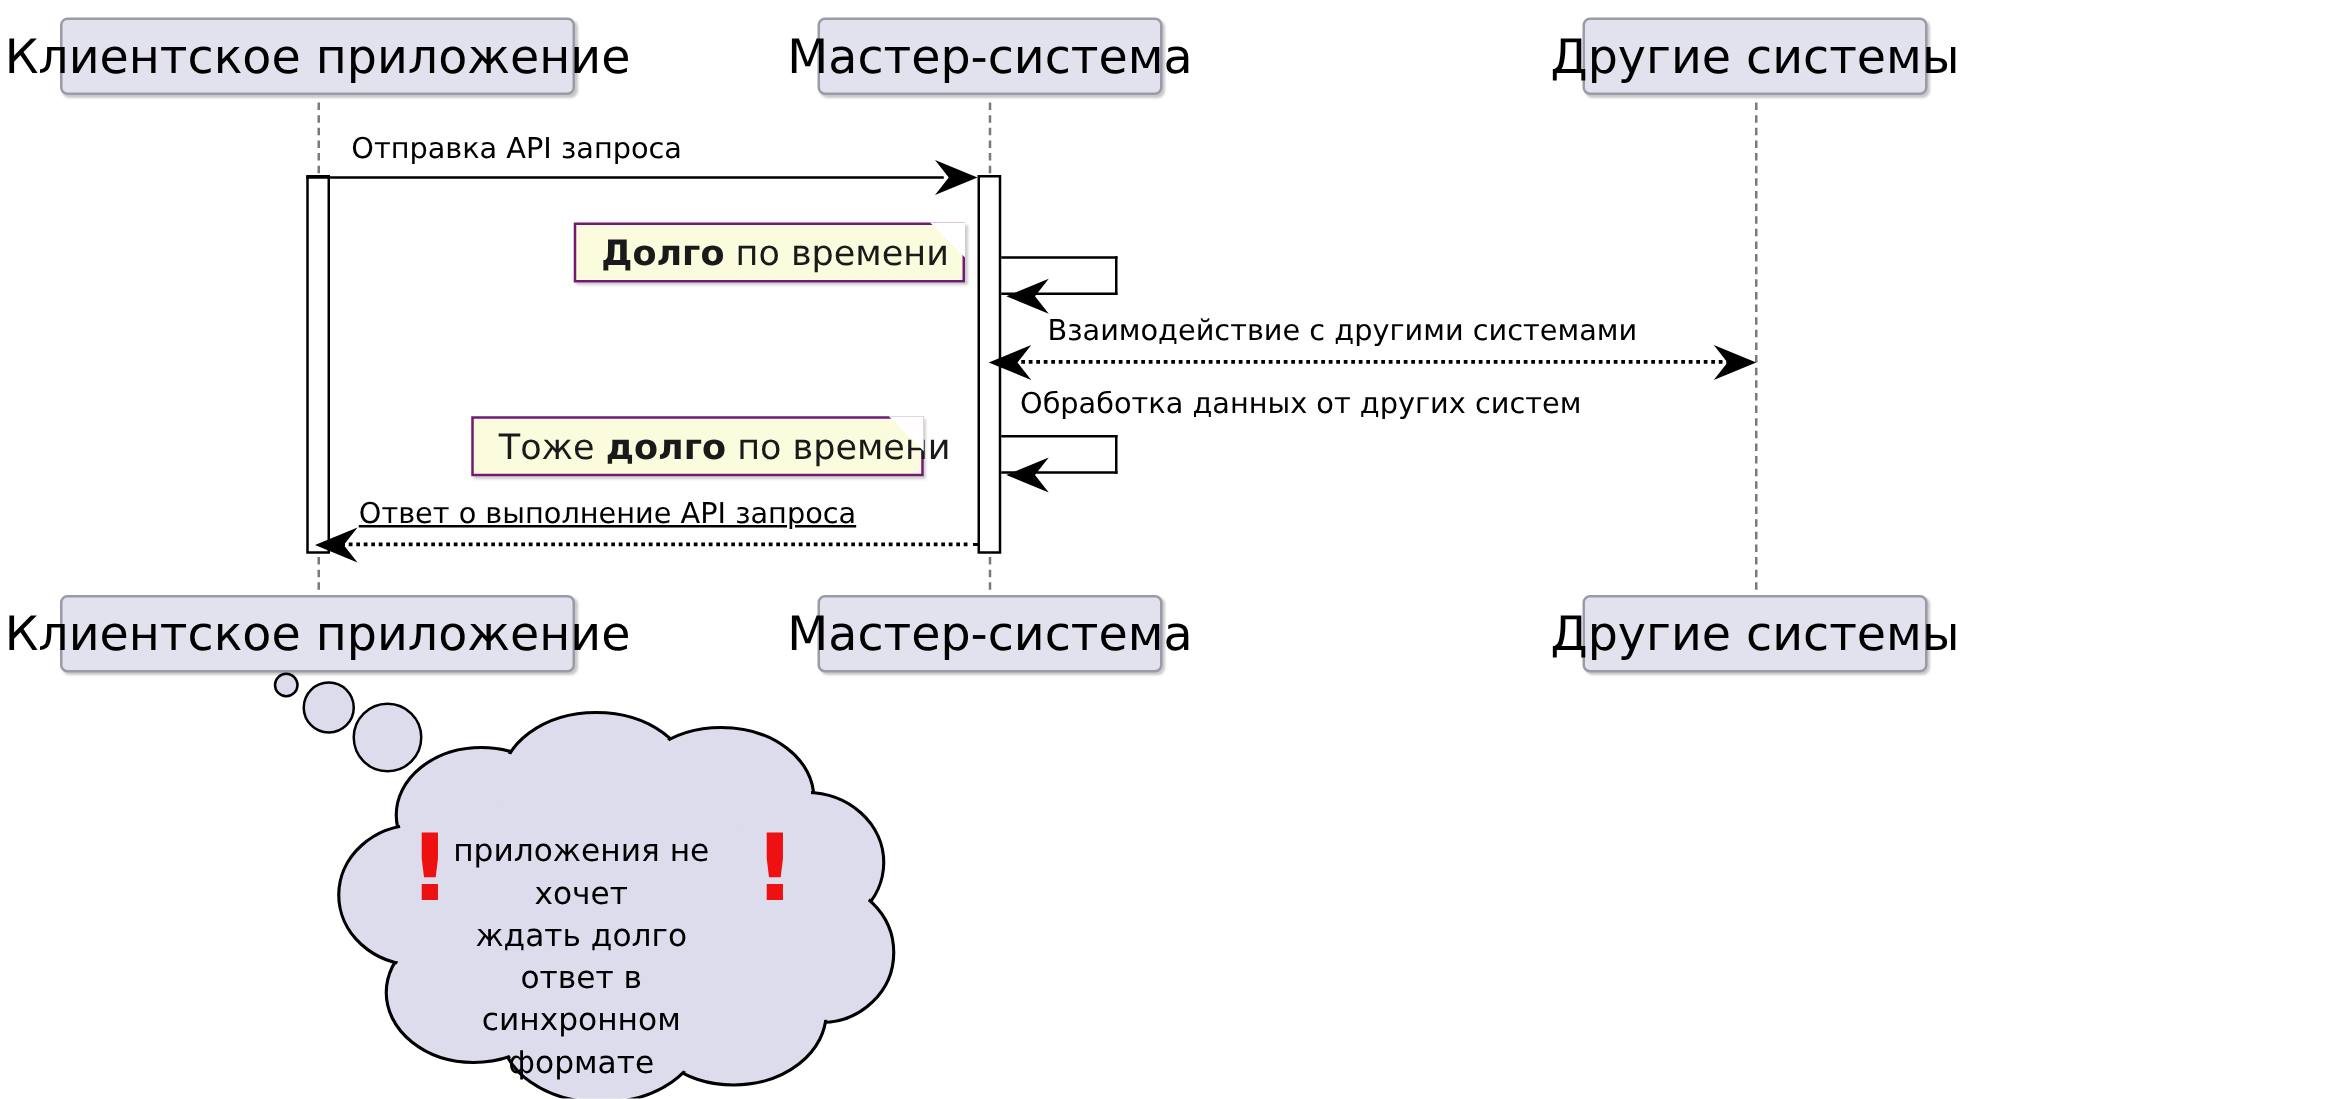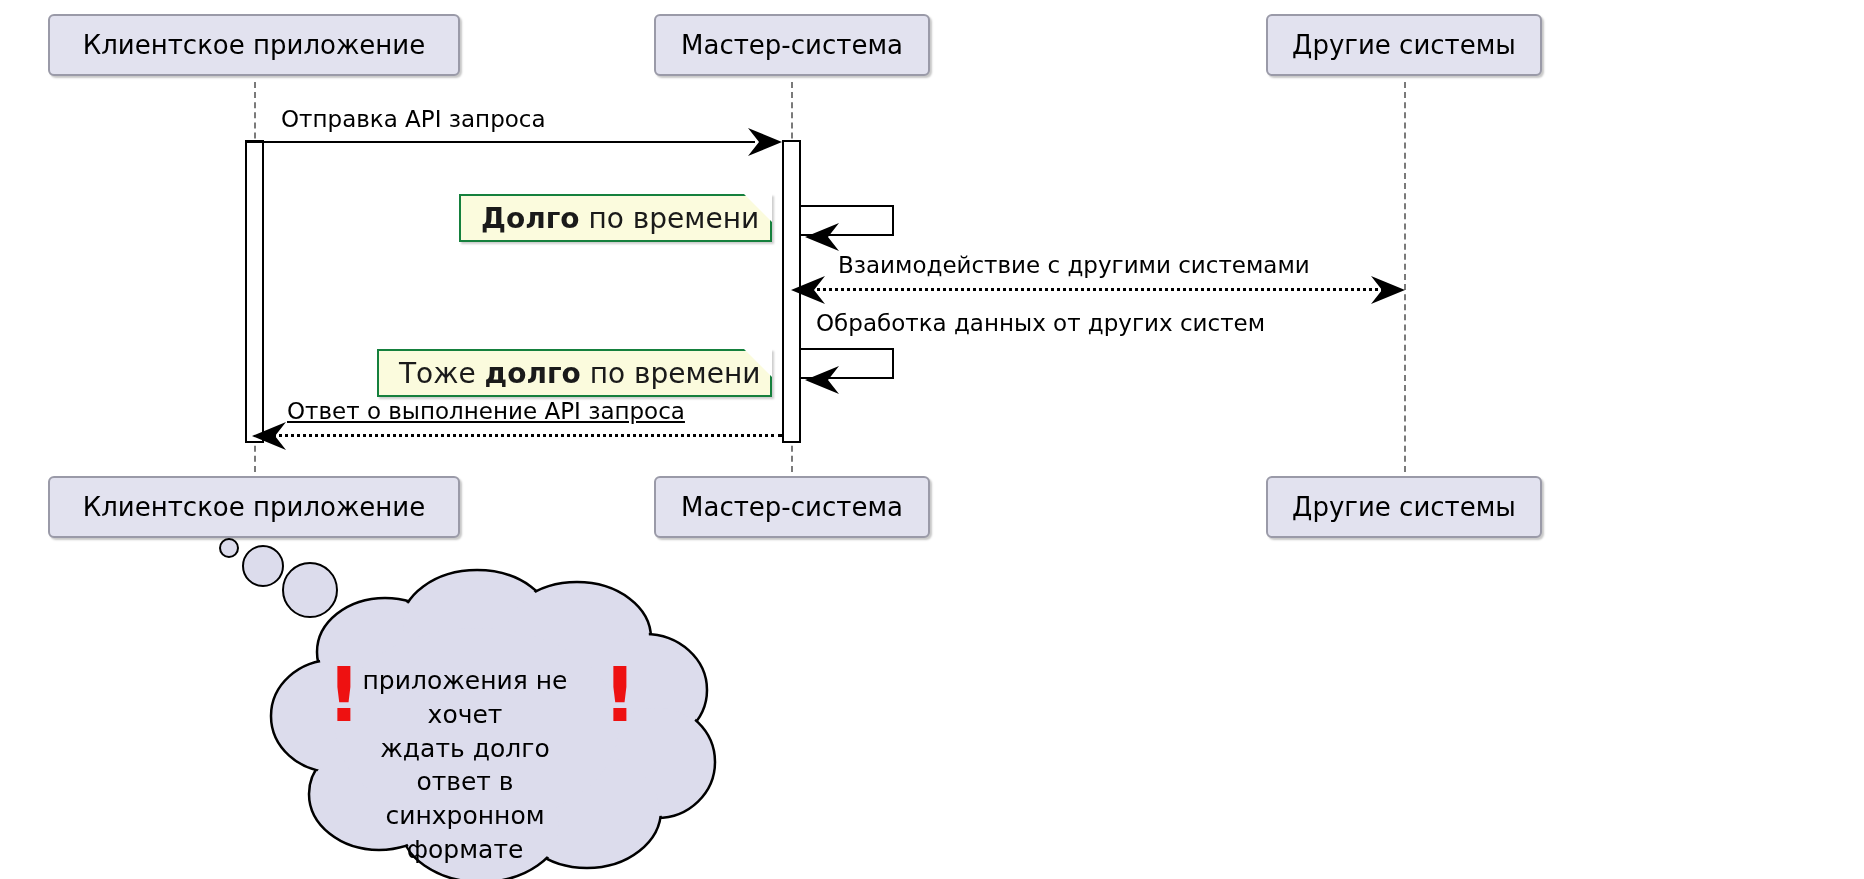--- a/index.html
+++ b/index.html
@@ -22,21 +22,21 @@
   .participant {
     position: absolute;
     box-sizing: border-box;
     background: #e2e2ef;
     border: 2px solid #9a9aa8;
     border-radius: 6px;
     display: flex;
     align-items: center;
     justify-content: center;
     color: #000000;
-    font-size: 26px;
+    font-size: 38px;
     line-height: 1;
     white-space: nowrap;
     box-shadow: 2px 2px 2px rgba(0,0,0,0.22);
   }
 
   
   .lifeline {
     position: absolute;
     width: 0;
     border-left: 2px dashed #7a7a7a;
@@ -75,29 +75,28 @@
     border-right: 2px solid #000000;
     border-bottom: 2px solid #000000;
     border-left: none;
   }
 
   
   .note {
     position: absolute;
     box-sizing: border-box;
     background: #fbfbdd;
-    border: 2px solid #15803d;
+    border: 2px solid #701a75;
     display: flex;
     align-items: center;
     padding-left: 20px;
     font-size: 28px;
     color: #1a1a1a;
     white-space: nowrap;
     box-shadow: 2px 2px 2px rgba(0,0,0,0.20);
-    margin-top: 16px;
   }
   .note .fold {
     position: absolute;
     top: -2px;
     right: -2px;
     width: 0;
     height: 0;
     border-left: 28px solid transparent;
     border-top: 28px solid #ffffff;
   }
@@ -187,21 +186,21 @@
   <svg style="position:absolute; left:250px; top:418px;" width="40" height="36" viewBox="0 0 40 36">
     <path d="M36 4 L2 18 L36 32 L25 18 Z" fill="#000000"></path>
   </svg>
 
   <div class="note" style="left:459px; top:178px; width:313px; height:48px;">
     <span><b>Долго</b><span> по времени</span></span>
     <span class="fold-edge"></span>
     <span class="fold"></span>
   </div>
 
-  <div class="note" style="left:377px; top:333px; width:395px; height:48px;">
+  <div class="note" style="left:377px; top:333px; width:362px; height:48px;">
     <span><span>Тоже </span><b>долго</b><span> по времени</span></span>
     <span class="fold-edge"></span>
     <span class="fold"></span>
   </div>
 
   <div class="participant" style="left:48px; top:476px; width:412px; height:62px;">
     <span>Клиентское приложение</span>
   </div>
   <div class="participant" style="left:654px; top:476px; width:276px; height:62px;">
     <span>Мастер-система</span>

